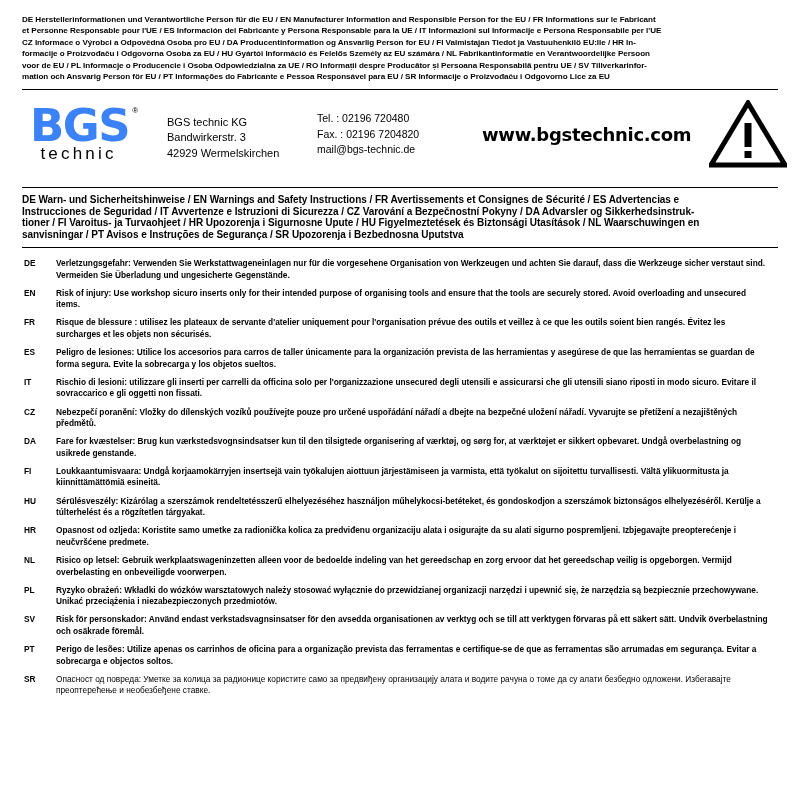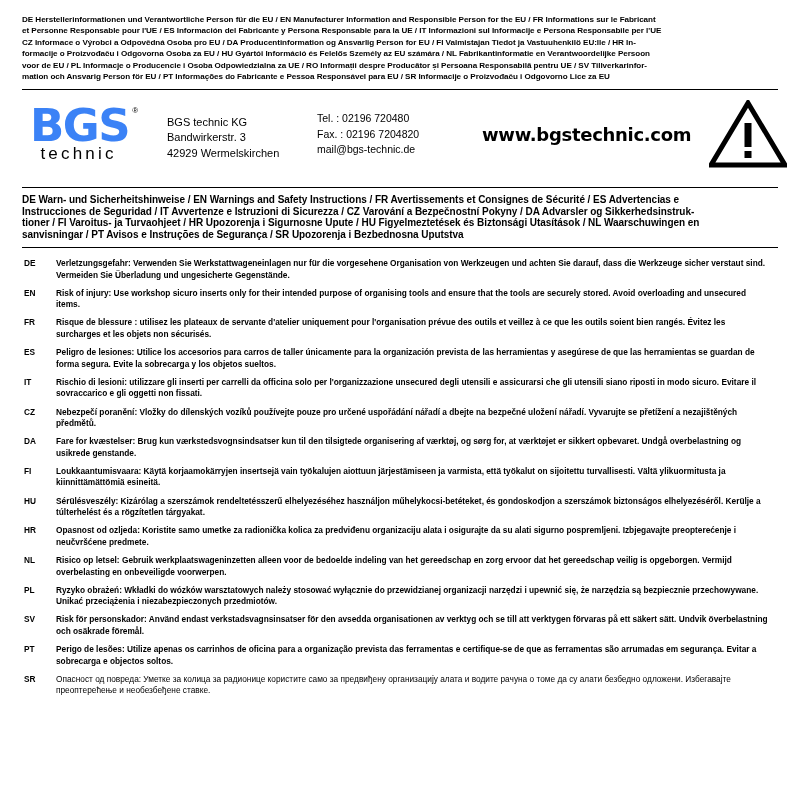--- a/index.html
+++ b/index.html
@@ -241,21 +241,21 @@
       <div class="body">Nebezpečí poranění: Vložky do dílenských vozíků používejte pouze pro určené uspořádání nářadí a dbejte na bezpečné uložení nářadí. Vyvarujte se přetížení a nezajištěných předmětů.</div>
     </div>
 
     <div class="notice">
       <div class="code">DA</div>
       <div class="body">Fare for kvæstelser: Brug kun værkstedsvognsindsatser kun til den tilsigtede organisering af værktøj, og sørg for, at værktøjet er sikkert opbevaret. Undgå overbelastning og usikrede genstande.</div>
     </div>
 
     <div class="notice">
       <div class="code">FI</div>
-      <div class="body">Loukkaantumisvaara: Käytä korjaamokärryjen insertsejä vain työkalujen aiottuun järjestämiseen ja varmista, että työkalut on sijoitettu turvallisesti. Vältä ylikuormitusta ja kiinnittämättömiä esineitä.</div>
+      <div class="body">Loukkaantumisvaara: Undgå korjaamokärryjen insertsejä vain työkalujen aiottuun järjestämiseen ja varmista, että työkalut on sijoitettu turvallisesti. Vältä ylikuormitusta ja kiinnittämättömiä esineitä.</div>
     </div>
 
     <div class="notice">
       <div class="code">HU</div>
       <div class="body">Sérülésveszély: Kizárólag a szerszámok rendeltetésszerű elhelyezéséhez használjon műhelykocsi-betéteket, és gondoskodjon a szerszámok biztonságos elhelyezéséről. Kerülje a túlterhelést és a rögzítetlen tárgyakat.</div>
     </div>
 
     <div class="notice">
       <div class="code">HR</div>
       <div class="body">Opasnost od ozljeda: Koristite samo umetke za radionička kolica za predviđenu organizaciju alata i osigurajte da su alati sigurno pospremljeni. Izbjegavajte preopterećenje i neučvršćene predmete.</div>

